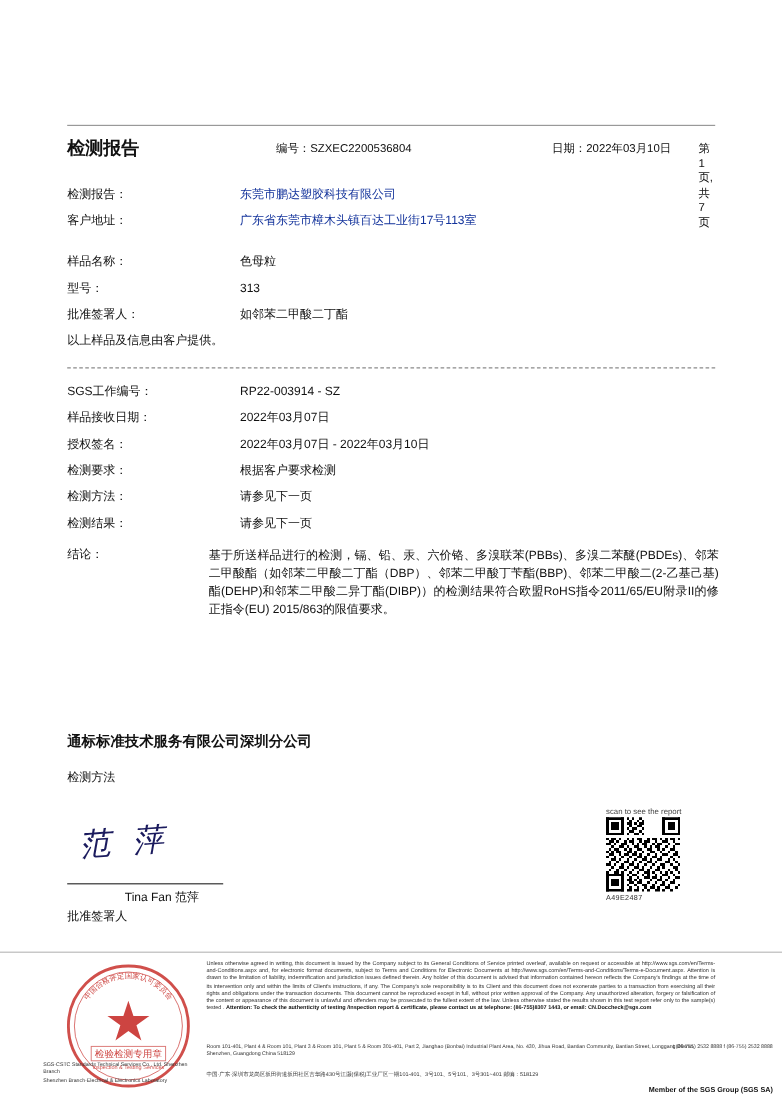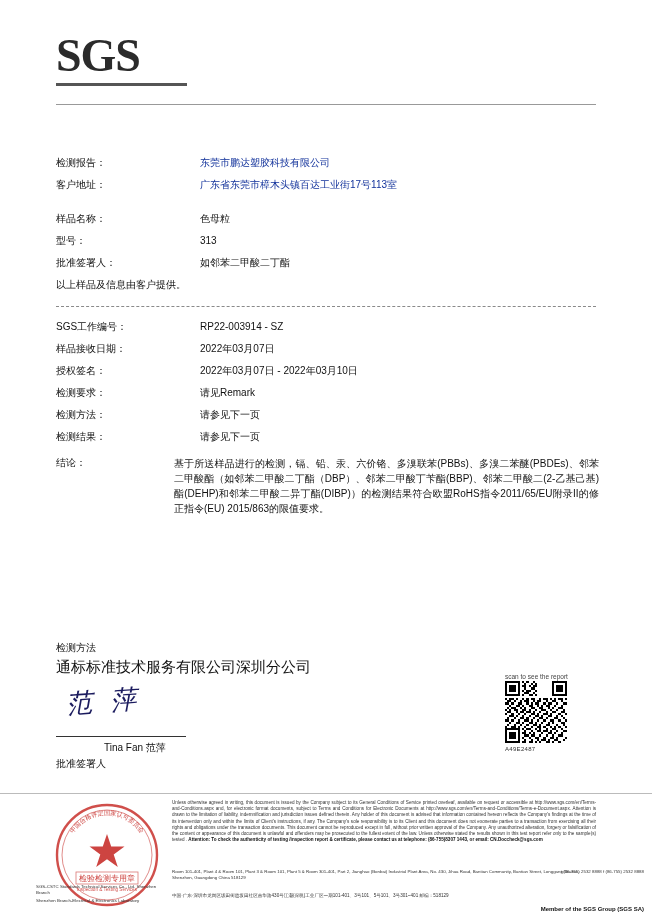--- a/index.html
+++ b/index.html
@@ -130,23 +130,24 @@
     width: 425px;
     font-size: 10px;
     line-height: 15px;
     text-align: justify;
     color: #111;
   }
   
   .sig-company {
     position: absolute;
     left: 56px;
-    top: 658px;
-    font-size: 15px;
-    color: #111;
+    top: 610px;
+    font-size: 12px;
+    color: #111;
+    font-weight: bold;
   }
   .sig-auth {
     position: absolute;
     left: 56px;
     top: 641px;
     font-size: 10px;
     color: #111;
   }
   .sig-script {
     position: absolute;
@@ -293,27 +294,29 @@
     font-size: 4.4px;
     line-height: 6px;
     color: #333;
   }
 </style>
 </head>
 <body>
 
 <div class="page">
 
-  <div class="logo-wrap">
-    <div class="logo-text">SGS</div>
-    <div class="logo-rule"></div>
-  </div>
 
   <div class="rule-top"></div>
 
+  <div class="title-row">
+    <div class="doc-title">检测报告</div>
+    <div class="doc-no">编号：SZXEC2200536804</div>
+    <div class="doc-date">日期：2022年03月10日</div>
+    <div class="doc-page">第1页,共7页</div>
+  </div>
 
   <div class="field" style="left:56px; top:156px; width:540px;">
     <span class="lab">检测报告：</span>
     <span class="val val-blue">东莞市鹏达塑胶科技有限公司</span>
   </div>
 
   <div class="field" style="left:56px; top:178px; width:540px;">
     <span class="lab">客户地址：</span>
     <span class="val val-blue">广东省东莞市樟木头镇百达工业街17号113室</span>
   </div>
@@ -349,21 +352,21 @@
     <span class="val">2022年03月07日</span>
   </div>
 
   <div class="field" style="left:56px; top:364px; width:540px;">
     <span class="lab">授权签名：</span>
     <span class="val">2022年03月07日 - 2022年03月10日</span>
   </div>
 
   <div class="field" style="left:56px; top:386px; width:540px;">
     <span class="lab">检测要求：</span>
-    <span class="val">请见Remark</span>
+    <span class="val">根据客户要求检测</span>
   </div>
 
   <div class="field" style="left:56px; top:408px; width:540px;">
     <span class="lab">检测方法：</span>
     <span class="val">请参见下一页</span>
   </div>
 
   <div class="field" style="left:56px; top:430px; width:540px;">
     <span class="lab">检测结果：</span>
     <span class="val">请参见下一页</span>

